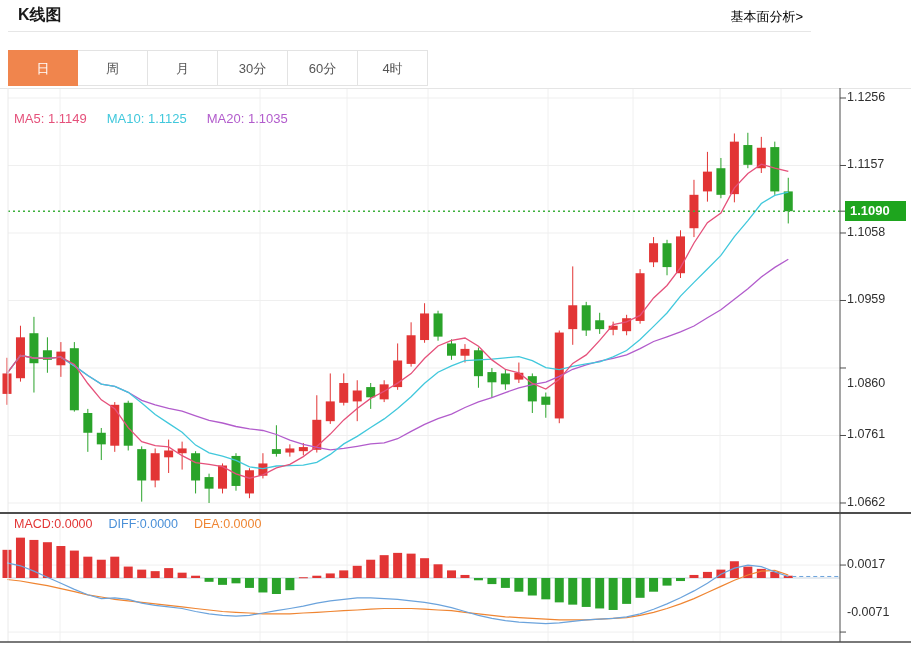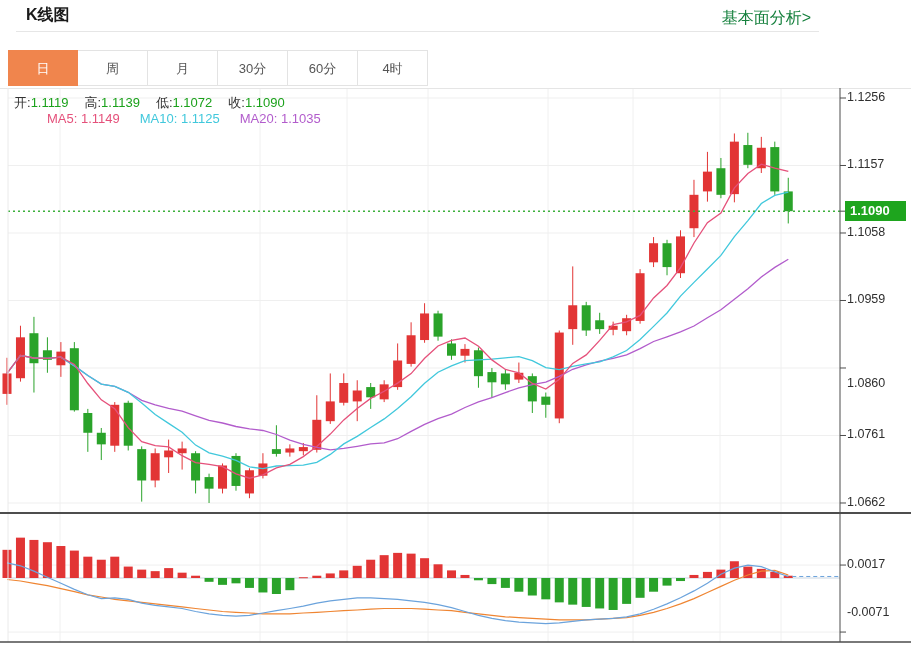--- a/index.html
+++ b/index.html
@@ -1,30 +1,30 @@
 <!DOCTYPE html>
 <html><head>
 <meta charset="utf-8">
 <style>
   html,body{margin:0;padding:0;overflow:hidden;}
   body{width:911px;height:649px;background:#ffffff;font-family:"Liberation Sans",sans-serif;position:relative;}
-  .topbar{position:absolute;top:0;left:16px;width:803px;height:31px;border-bottom:1px solid #e6e6e6;background:#fff;}
+  .topbar{position:absolute;top:0;left:8px;width:803px;height:31px;border-bottom:1px solid #e6e6e6;background:#fff;}
   .page-title{position:absolute;left:10px;top:5px;font-size:16px;font-weight:bold;color:#1a1a1a;}
-  .top-link{position:absolute;right:8px;top:8px;font-size:16px;color:#15803d;cursor:pointer;}
+  .top-link{position:absolute;right:8px;top:8px;font-size:13px;color:#000000;cursor:pointer;}
   .tabs{position:absolute;left:8px;top:50px;height:36px;display:flex;}
   .tab{width:70px;height:36px;line-height:36px;text-align:center;font-size:13px;color:#555;
        border:1px solid #e3e3e3;border-left:none;background:#fff;cursor:pointer;box-sizing:border-box;}
   .tab:first-child{border-left:1px solid #e3e3e3;}
   .tab.active{background:#f0854d;border-color:#f0854d;color:#fff;}
   .chart-wrap{position:absolute;top:88px;left:0;width:911px;height:561px;}
   .chart-wrap svg{position:absolute;top:0;left:0;}
   .ohlc-row{position:absolute;top:6px;left:14px;font-size:13px;color:#333;white-space:nowrap;}
   .ohlc-row .lbl{color:#333;}
   .ohlc-row .val{margin-right:16px;}
-  .ma-row{position:absolute;top:23px;left:14px;font-size:13px;white-space:nowrap;margin-left:33px;}
+  .ma-row{position:absolute;top:23px;left:14px;font-size:13px;white-space:nowrap;}
   .ma-row span{margin-right:20px;}
   .macd-row{position:absolute;top:429px;left:14px;font-size:12.5px;white-space:nowrap;}
   .macd-row span{margin-right:16px;}
   .ylabel{position:absolute;left:847px;font-size:12.5px;color:#2f2f2f;white-space:nowrap;}
   .price-badge{position:absolute;left:845px;top:113px;width:61px;height:20px;background:#1ea51e;
        color:#fff;font-size:13px;font-weight:bold;line-height:20px;padding-left:5px;box-sizing:border-box;}
 </style>
 </head>
 <body>
 
@@ -255,22 +255,22 @@
       <polyline points="7.0,491.5 20.5,493.0 33.9,495.3 47.4,497.6 60.9,500.7 74.4,503.7 87.8,506.8 101.3,509.0 114.8,511.3 128.2,512.8 141.7,514.4 155.2,515.9 168.6,517.4 182.1,518.9 195.6,520.5 209.1,522.0 222.5,523.5 236.0,524.3 249.5,525.0 262.9,525.8 276.4,525.8 289.9,525.8 303.3,525.0 316.8,524.3 330.3,523.5 343.8,522.7 357.2,522.0 370.7,521.2 384.2,520.5 397.6,520.5 411.1,520.5 424.6,521.2 438.0,522.0 451.5,522.7 465.0,524.3 478.5,525.8 491.9,527.3 505.4,528.8 518.9,529.6 532.3,530.4 545.8,531.1 559.3,531.9 572.7,531.9 586.2,531.9 599.7,531.1 613.1,530.4 626.6,529.6 640.1,527.3 653.6,524.3 667.0,520.5 680.5,515.9 694.0,510.6 707.4,504.5 720.9,498.4 734.4,492.3 747.9,487.0 761.3,483.1 774.8,482.4 788.3,487.0 " fill="none" stroke="#ef8532" stroke-width="1.2"></polyline>
       <polyline points="7.0,474.8 20.5,477.8 33.9,483.1 47.4,489.2 60.9,495.3 74.4,501.4 87.8,506.8 101.3,510.6 114.8,509.8 128.2,511.3 141.7,515.1 155.2,517.4 168.6,518.9 182.1,520.5 195.6,523.5 209.1,525.8 222.5,527.3 236.0,528.1 249.5,527.3 262.9,525.0 276.4,522.7 289.9,520.5 303.3,518.2 316.8,515.1 330.3,512.8 343.8,511.3 357.2,509.8 370.7,509.8 384.2,510.6 397.6,511.3 411.1,512.8 424.6,514.4 438.0,516.6 451.5,519.7 465.0,523.5 478.5,527.3 491.9,530.4 505.4,532.6 518.9,534.2 532.3,534.9 545.8,535.7 559.3,534.9 572.7,533.4 586.2,531.9 599.7,531.1 613.1,530.4 626.6,528.8 640.1,525.8 653.6,521.2 667.0,515.9 680.5,509.8 694.0,502.9 707.4,495.3 720.9,486.2 734.4,480.1 747.9,477.1 761.3,478.6 774.8,483.9 788.3,488.5 " fill="none" stroke="#6ba3dc" stroke-width="1.2"></polyline>
       <line x1="792.26" y1="488.4772" x2="840" y2="488.4772" stroke="#6ba3dc" stroke-width="1" stroke-dasharray="4,3"></line>
       <line x1="0" y1="0.5" x2="911" y2="0.5" stroke="#e5e5e5" stroke-width="1"></line>
       <line x1="8" y1="0" x2="8" y2="554" stroke="#eaeaea" stroke-width="1"></line>
       <line x1="0" y1="425" x2="911" y2="425" stroke="#4d4d4d" stroke-width="2"></line>
       <line x1="0" y1="554" x2="911" y2="554" stroke="#4d4d4d" stroke-width="1.5"></line>
       <line x1="840" y1="0" x2="840" y2="554" stroke="#4d4d4d" stroke-width="1"></line>
       <line x1="840" y1="123.17879999999964" x2="846" y2="123.17879999999964" stroke="#4d4d4d" stroke-width="1"></line>
     </svg>
-  <div class="ohlc-row"><span class="lbl">开:</span><span class="val" style="color: rgb(27, 161, 27);">1.1119</span><span class="lbl">高:</span><span class="val" style="color: rgb(27, 161, 27);">1.1139</span><span class="lbl">低:</span><span class="val" style="color: rgb(27, 161, 27);">1.1072</span><span class="lbl">收:</span><span class="val" style="color: rgb(27, 161, 27);">1.1090</span></div>
   <div class="ma-row"><span style="color: rgb(229, 81, 123);">MA5: 1.1149</span><span style="color: rgb(65, 200, 220);">MA10: 1.1125</span><span style="color: rgb(178, 92, 204);">MA20: 1.1035</span></div>
+  <div class="macd-row"><span style="color: rgb(226, 53, 53);">MACD:0.0000</span><span style="color: rgb(74, 144, 216);">DIFF:0.0000</span><span style="color: rgb(239, 133, 50);">DEA:0.0000</span></div>
   <div id="ylabels">
       <div class="ylabel" style="top: 2px;">1.1256</div>
       <div class="ylabel" style="top: 69.4982px;">1.1157</div>
       <div class="ylabel" style="top: 136.996px;">1.1058</div>
       <div class="ylabel" style="top: 204.495px;">1.0959</div>
       <div class="ylabel" style="top: 288px;">1.0860</div>
       <div class="ylabel" style="top: 339.491px; text-align: center;">1.0761</div>
       <div class="ylabel" style="top: 406.989px;">1.0662</div>
       <div class="ylabel" style="top: 469.056px;">0.0017</div>
       <div class="ylabel" style="top: 505px; margin-top: 12px;">-0.0071</div>

